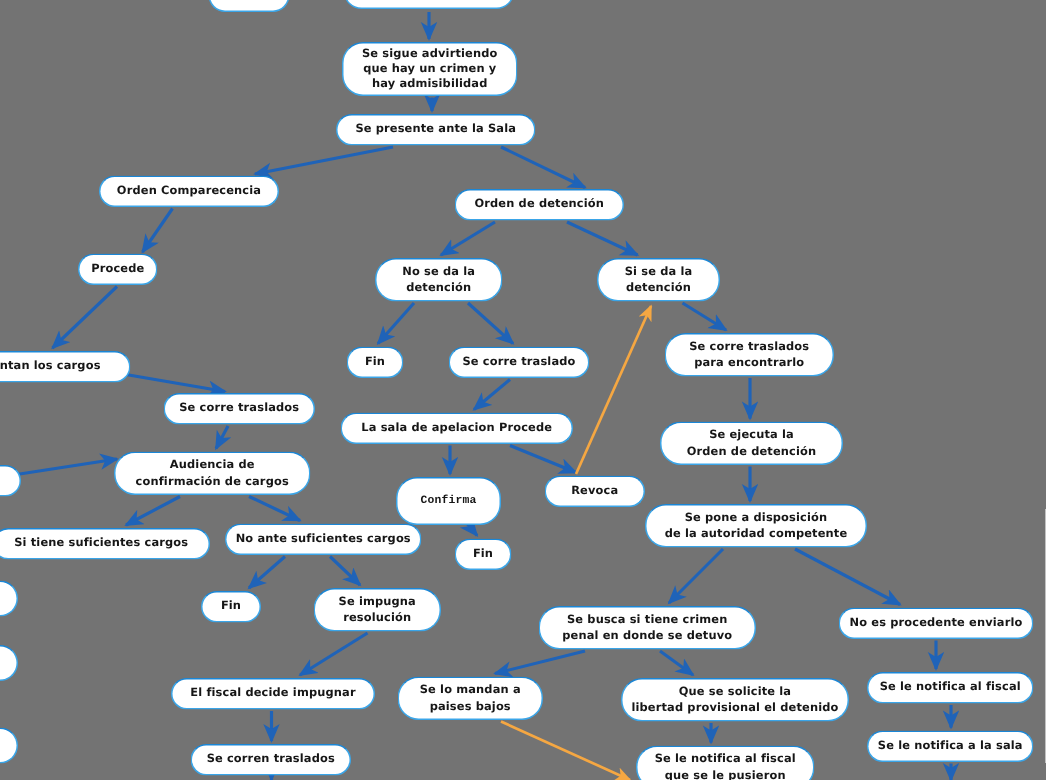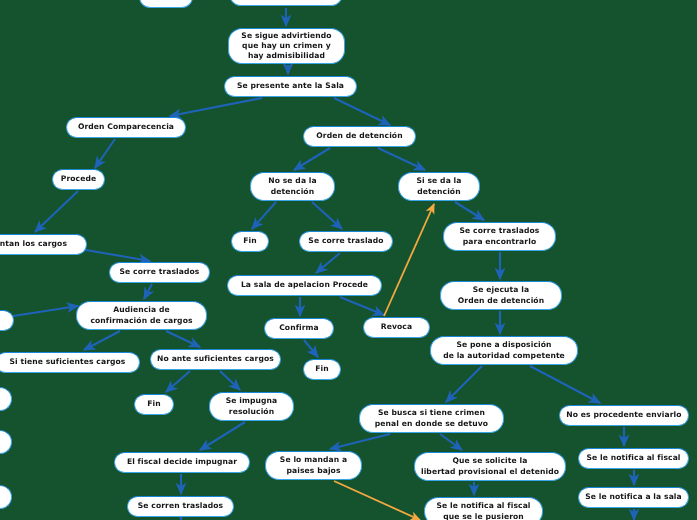--- a/index.html
+++ b/index.html
@@ -5,21 +5,21 @@
 <style>
   html, body {
     margin: 0;
     padding: 0;
     background: #ffffff;
   }
   #canvas {
     position: relative;
     width: 697px;
     height: 520px;
-    background: #14532d;
+    background: #737373;
     overflow: hidden;
     font-family: "DejaVu Sans", sans-serif;
   }
   #edge-layer {
     position: absolute;
     left: 0;
     top: 0;
     width: 697px;
     height: 520px;
     pointer-events: none;
@@ -151,21 +151,21 @@
         <span>La sala de apelacion Procede</span>
       </div>
       <div class="node" style="left: 440px; top: 281px; width: 122px; height: 29px;">
         <span>Se ejecuta la
 Orden de detención</span>
       </div>
       <div class="node" style="left: 76px; top: 301px; width: 131px; height: 29px;">
         <span>Audiencia de
 confirmación de cargos</span>
       </div>
-      <div class="node" style="left: 264px; top: 318px; width: 70px; height: 21px;">
+      <div class="node" style="left: 264px; top: 318px; width: 70px; height: 32px; font-family: Liberation Mono, monospace;">
         <span>Confirma</span>
       </div>
       <div class="node" style="left: 363px; top: 317px; width: 67px; height: 21px;">
         <span>Revoca</span>
       </div>
       <div class="node" style="left: -42px; top: 310px; width: 56px; height: 21px;">
         <span></span>
       </div>
       <div class="node" style="left: -5px; top: 352px; width: 145px; height: 21px;">
         <span>Si tiene suficientes cargos</span>

